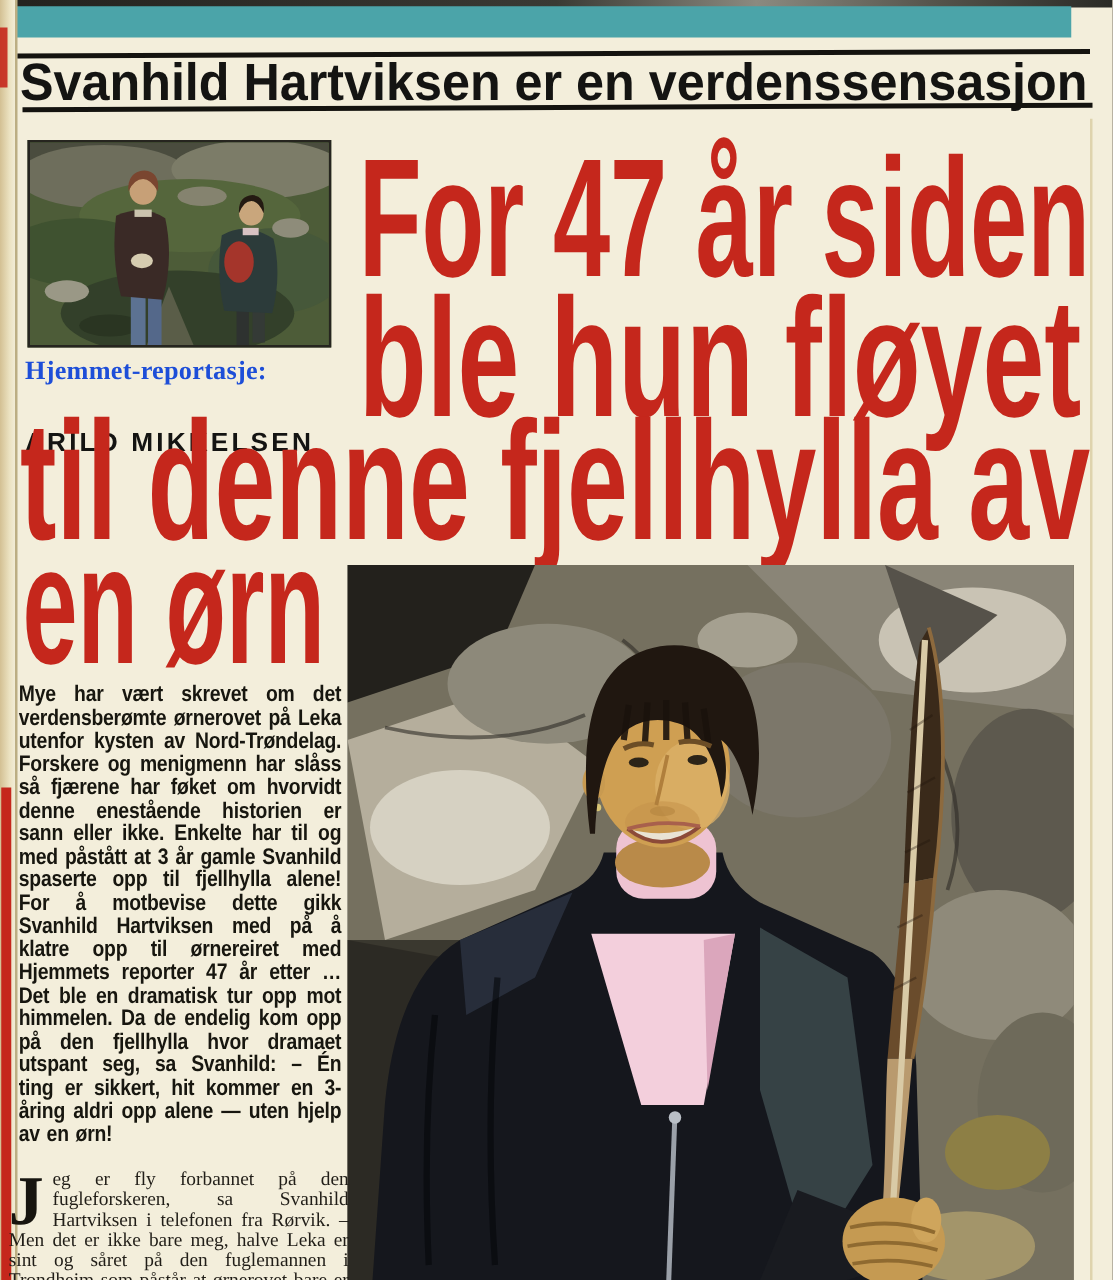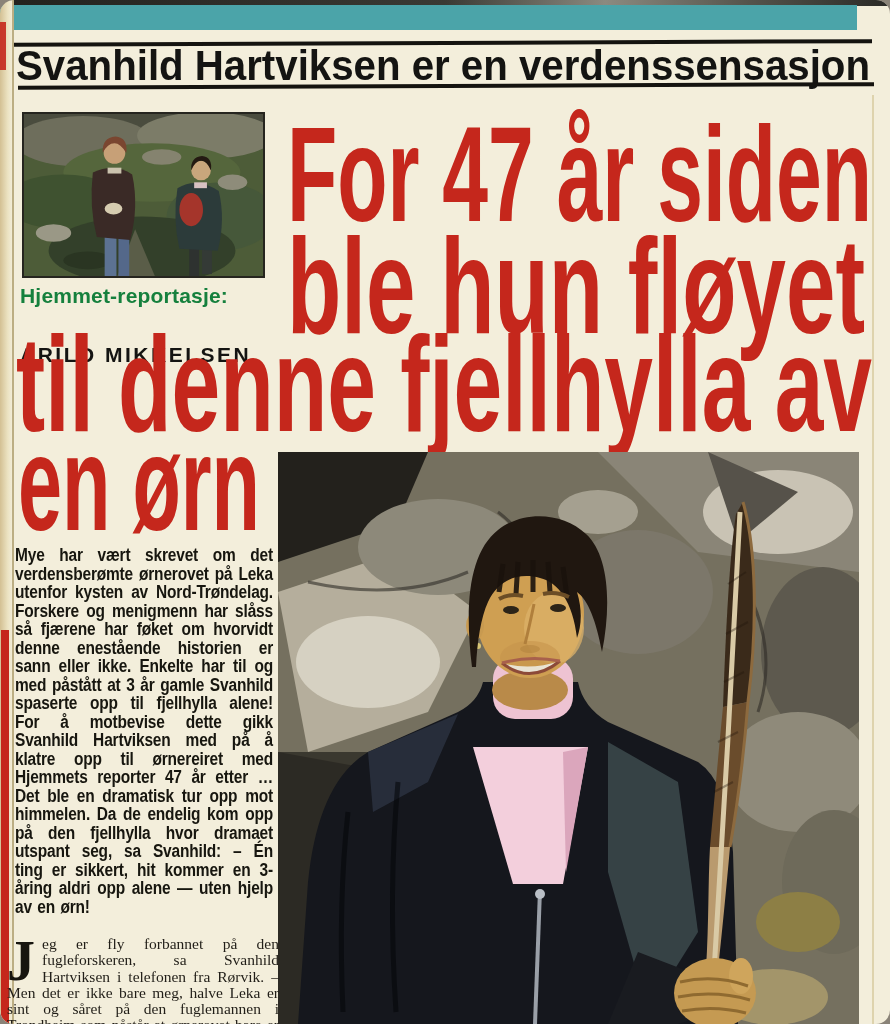--- a/index.html
+++ b/index.html
@@ -1,37 +1,37 @@
 <!DOCTYPE html>
 <html><head>
 <meta charset="utf-8">
 <style>
   html,body{margin:0;padding:0;background:#8a8378;}
   .page{position:relative;width:890px;height:1024px;background:#f3eedb;overflow:hidden;
-        font-family:"Liberation Sans",sans-serif;border-radius:14px;}
+        font-family:"Liberation Sans",sans-serif;}
   .abs{position:absolute;}
   
   .top-dark{left:0;top:0;width:890px;height:6px;
     background:linear-gradient(90deg,#23221e 0%,#3a3a34 50%,#8b8a80 68%,#55544c 84%,#2a2a26 100%);}
   .teal-band{left:0;top:5px;width:857px;height:25px;background:#4ba4a9;}
   .edge-left{left:0;top:0;width:13px;height:1024px;
     background:linear-gradient(90deg,#d3c093,#ece3c2 60%,#f3eedb);}
   .edge-left-line{left:12px;top:0;width:2px;height:1024px;background:#bcae83;}
   .edge-red-top{left:0;top:22px;width:6px;height:48px;background:#c5271c;opacity:.9;}
   .edge-red-low{left:1px;top:630px;width:8px;height:394px;background:#c5271c;}
   .edge-right-line{left:872px;top:95px;width:2px;height:929px;background:#ded3ad;}
   
   .rule-top{left:14px;top:41px;width:858px;height:4px;background:#14130f;transform:rotate(-0.25deg);}
   .rule-bottom{left:18px;top:84px;width:856px;height:4px;background:#14130f;transform:rotate(-0.25deg);}
   .banner-svg{left:0;top:40px;}
   svg text{font-family:"Liberation Sans",sans-serif;font-weight:bold;}
   
   .inset-photo{left:22px;top:112px;width:243px;height:166px;border:2px solid #26251f;
     box-sizing:border-box;background:#4d5c38;}
-  .byline-label{left:20px;top:284px;font-size:21px;font-weight:bold;color:#15803d;letter-spacing:.2px;}
+  .byline-label{left:20px;top:284px;font-size:21px;font-weight:bold;color:#1d4ed8;letter-spacing:.2px;font-family:Liberation Serif, serif;}
   .byline-name{left:20px;top:307px;font-size:21px;font-weight:bold;color:#141412;letter-spacing:2.5px;margin-top:36px;}
   
   .headline-svg{left:0;top:85px;}
   
   .main-photo{left:278px;top:452px;width:581px;height:572px;background:#6b675c;}
   
   .intro{left:15px;top:546px;width:300px;transform:scaleX(0.86);transform-origin:0 0;
     font-size:18px;line-height:18.5px;font-weight:bold;text-align:justify;
     color:#17160f;word-spacing:1.5px;letter-spacing:-0.2px;}
   

